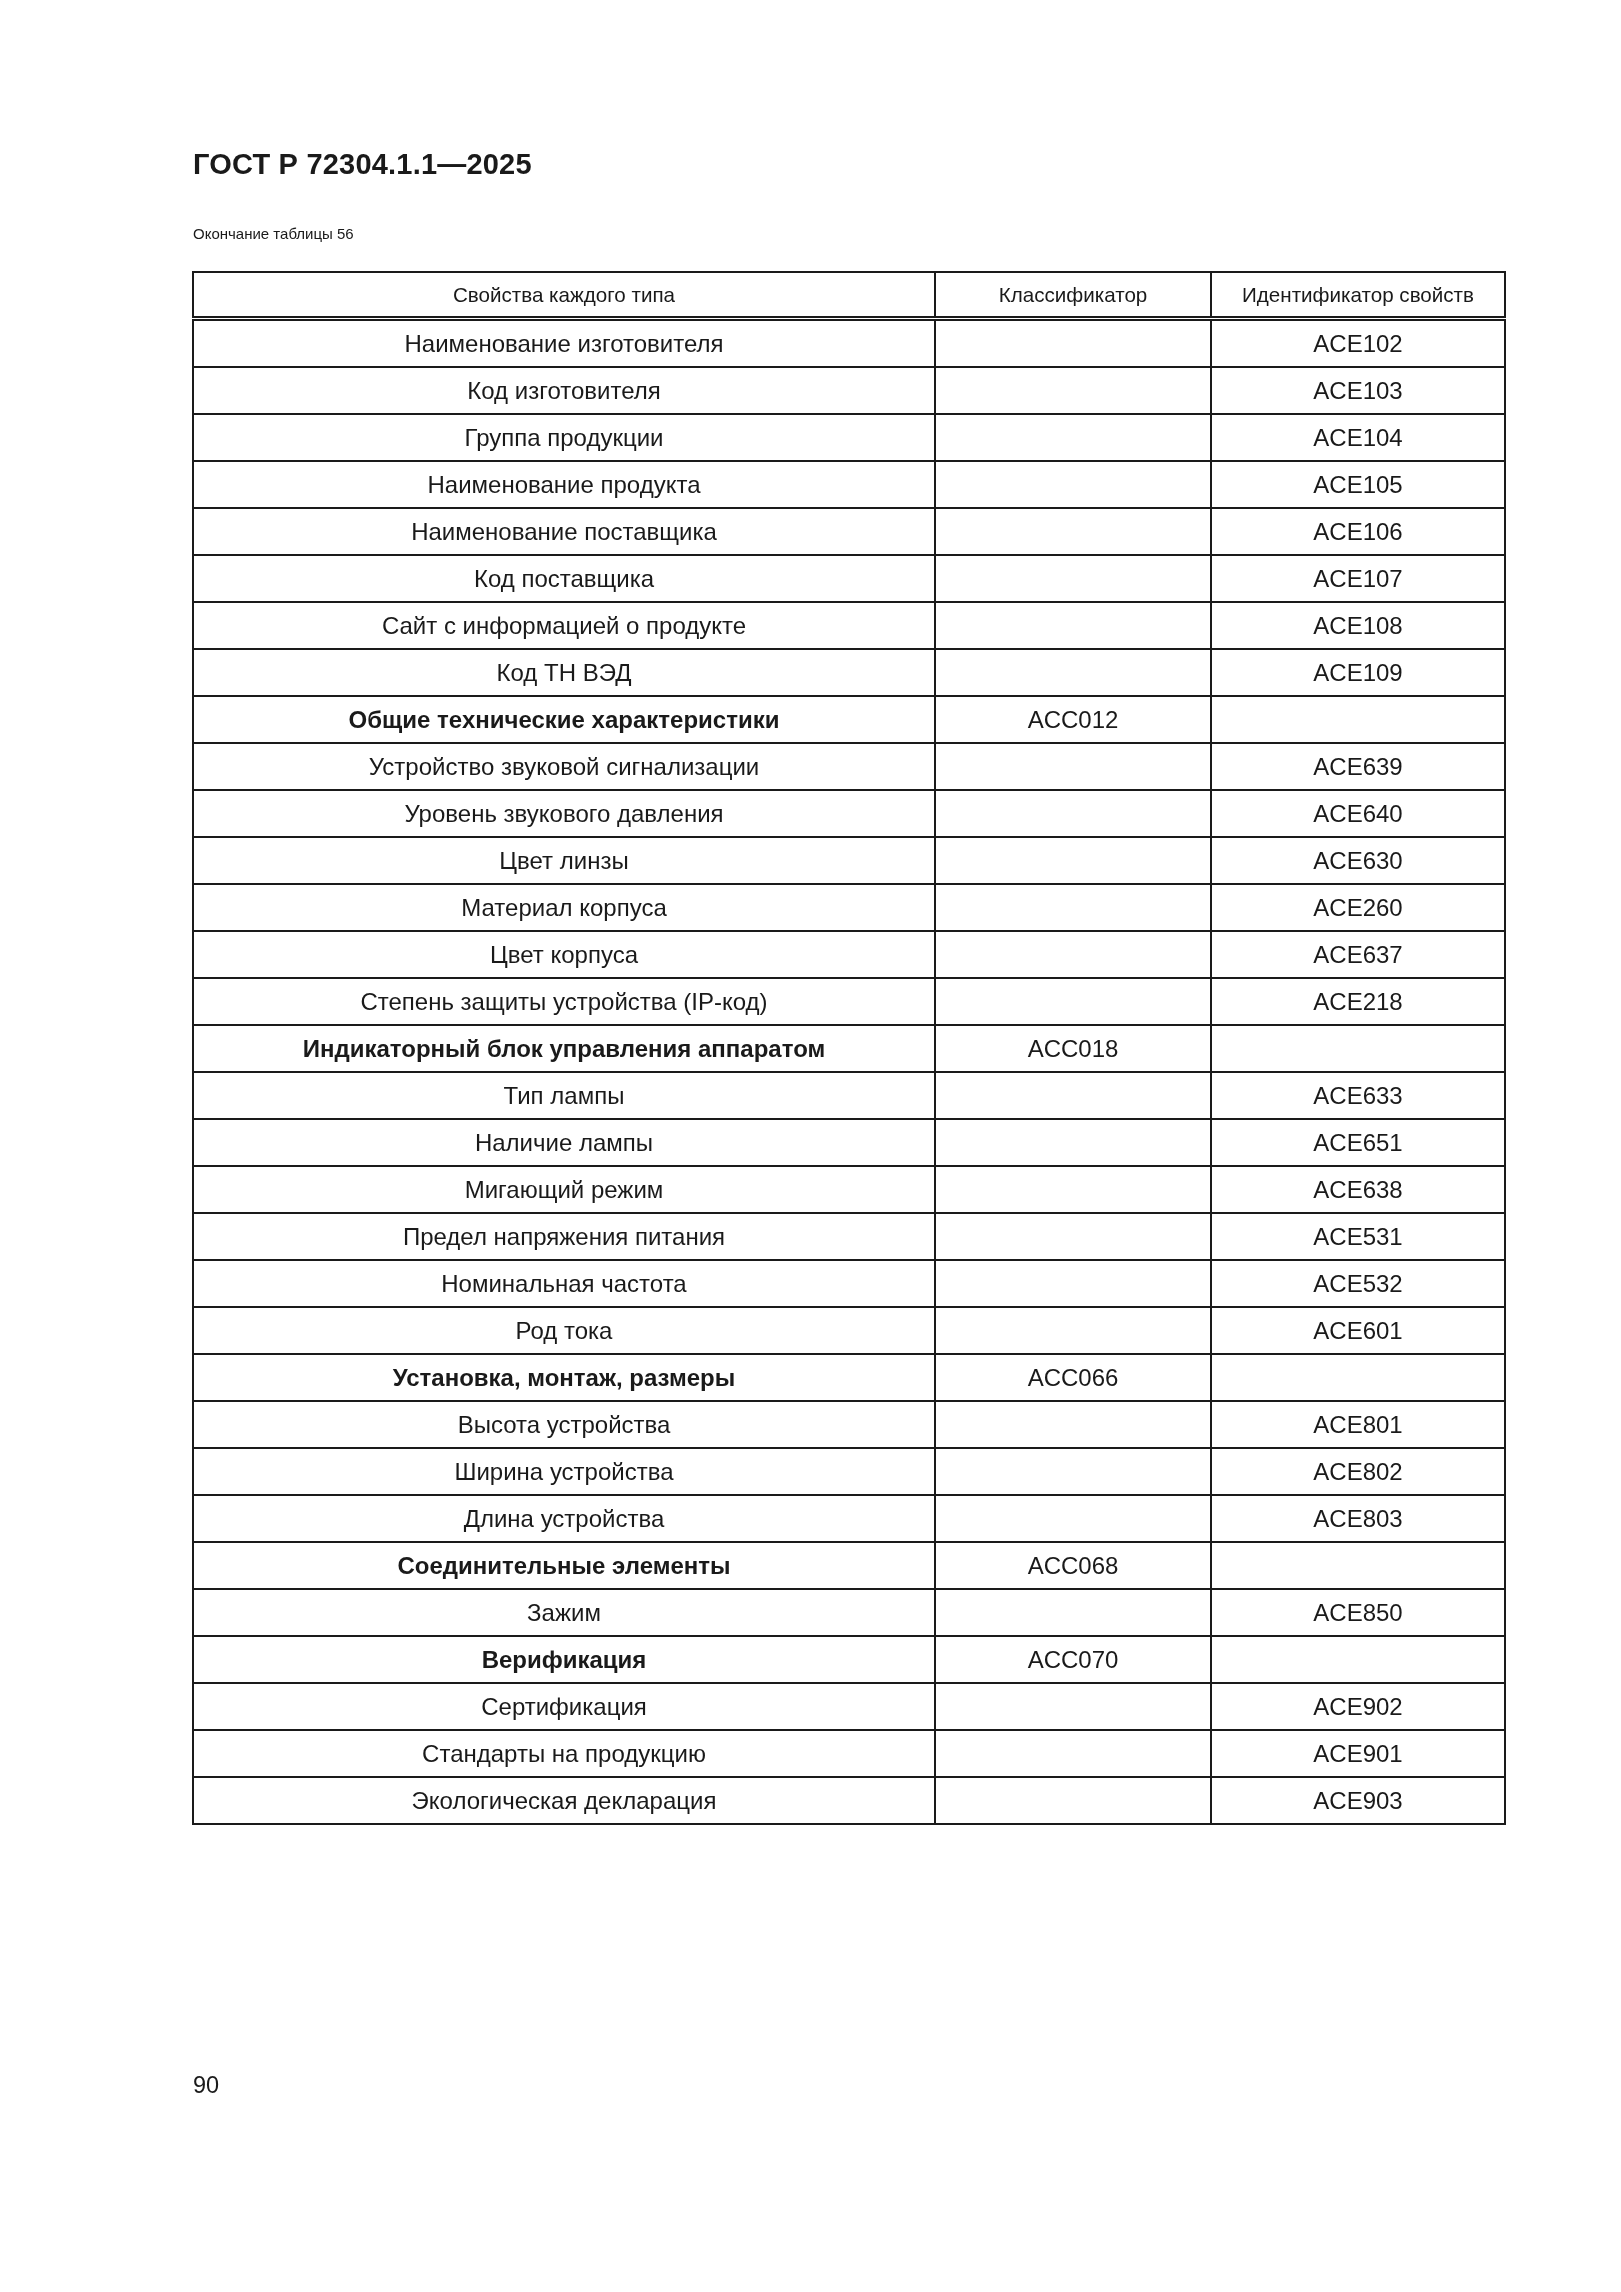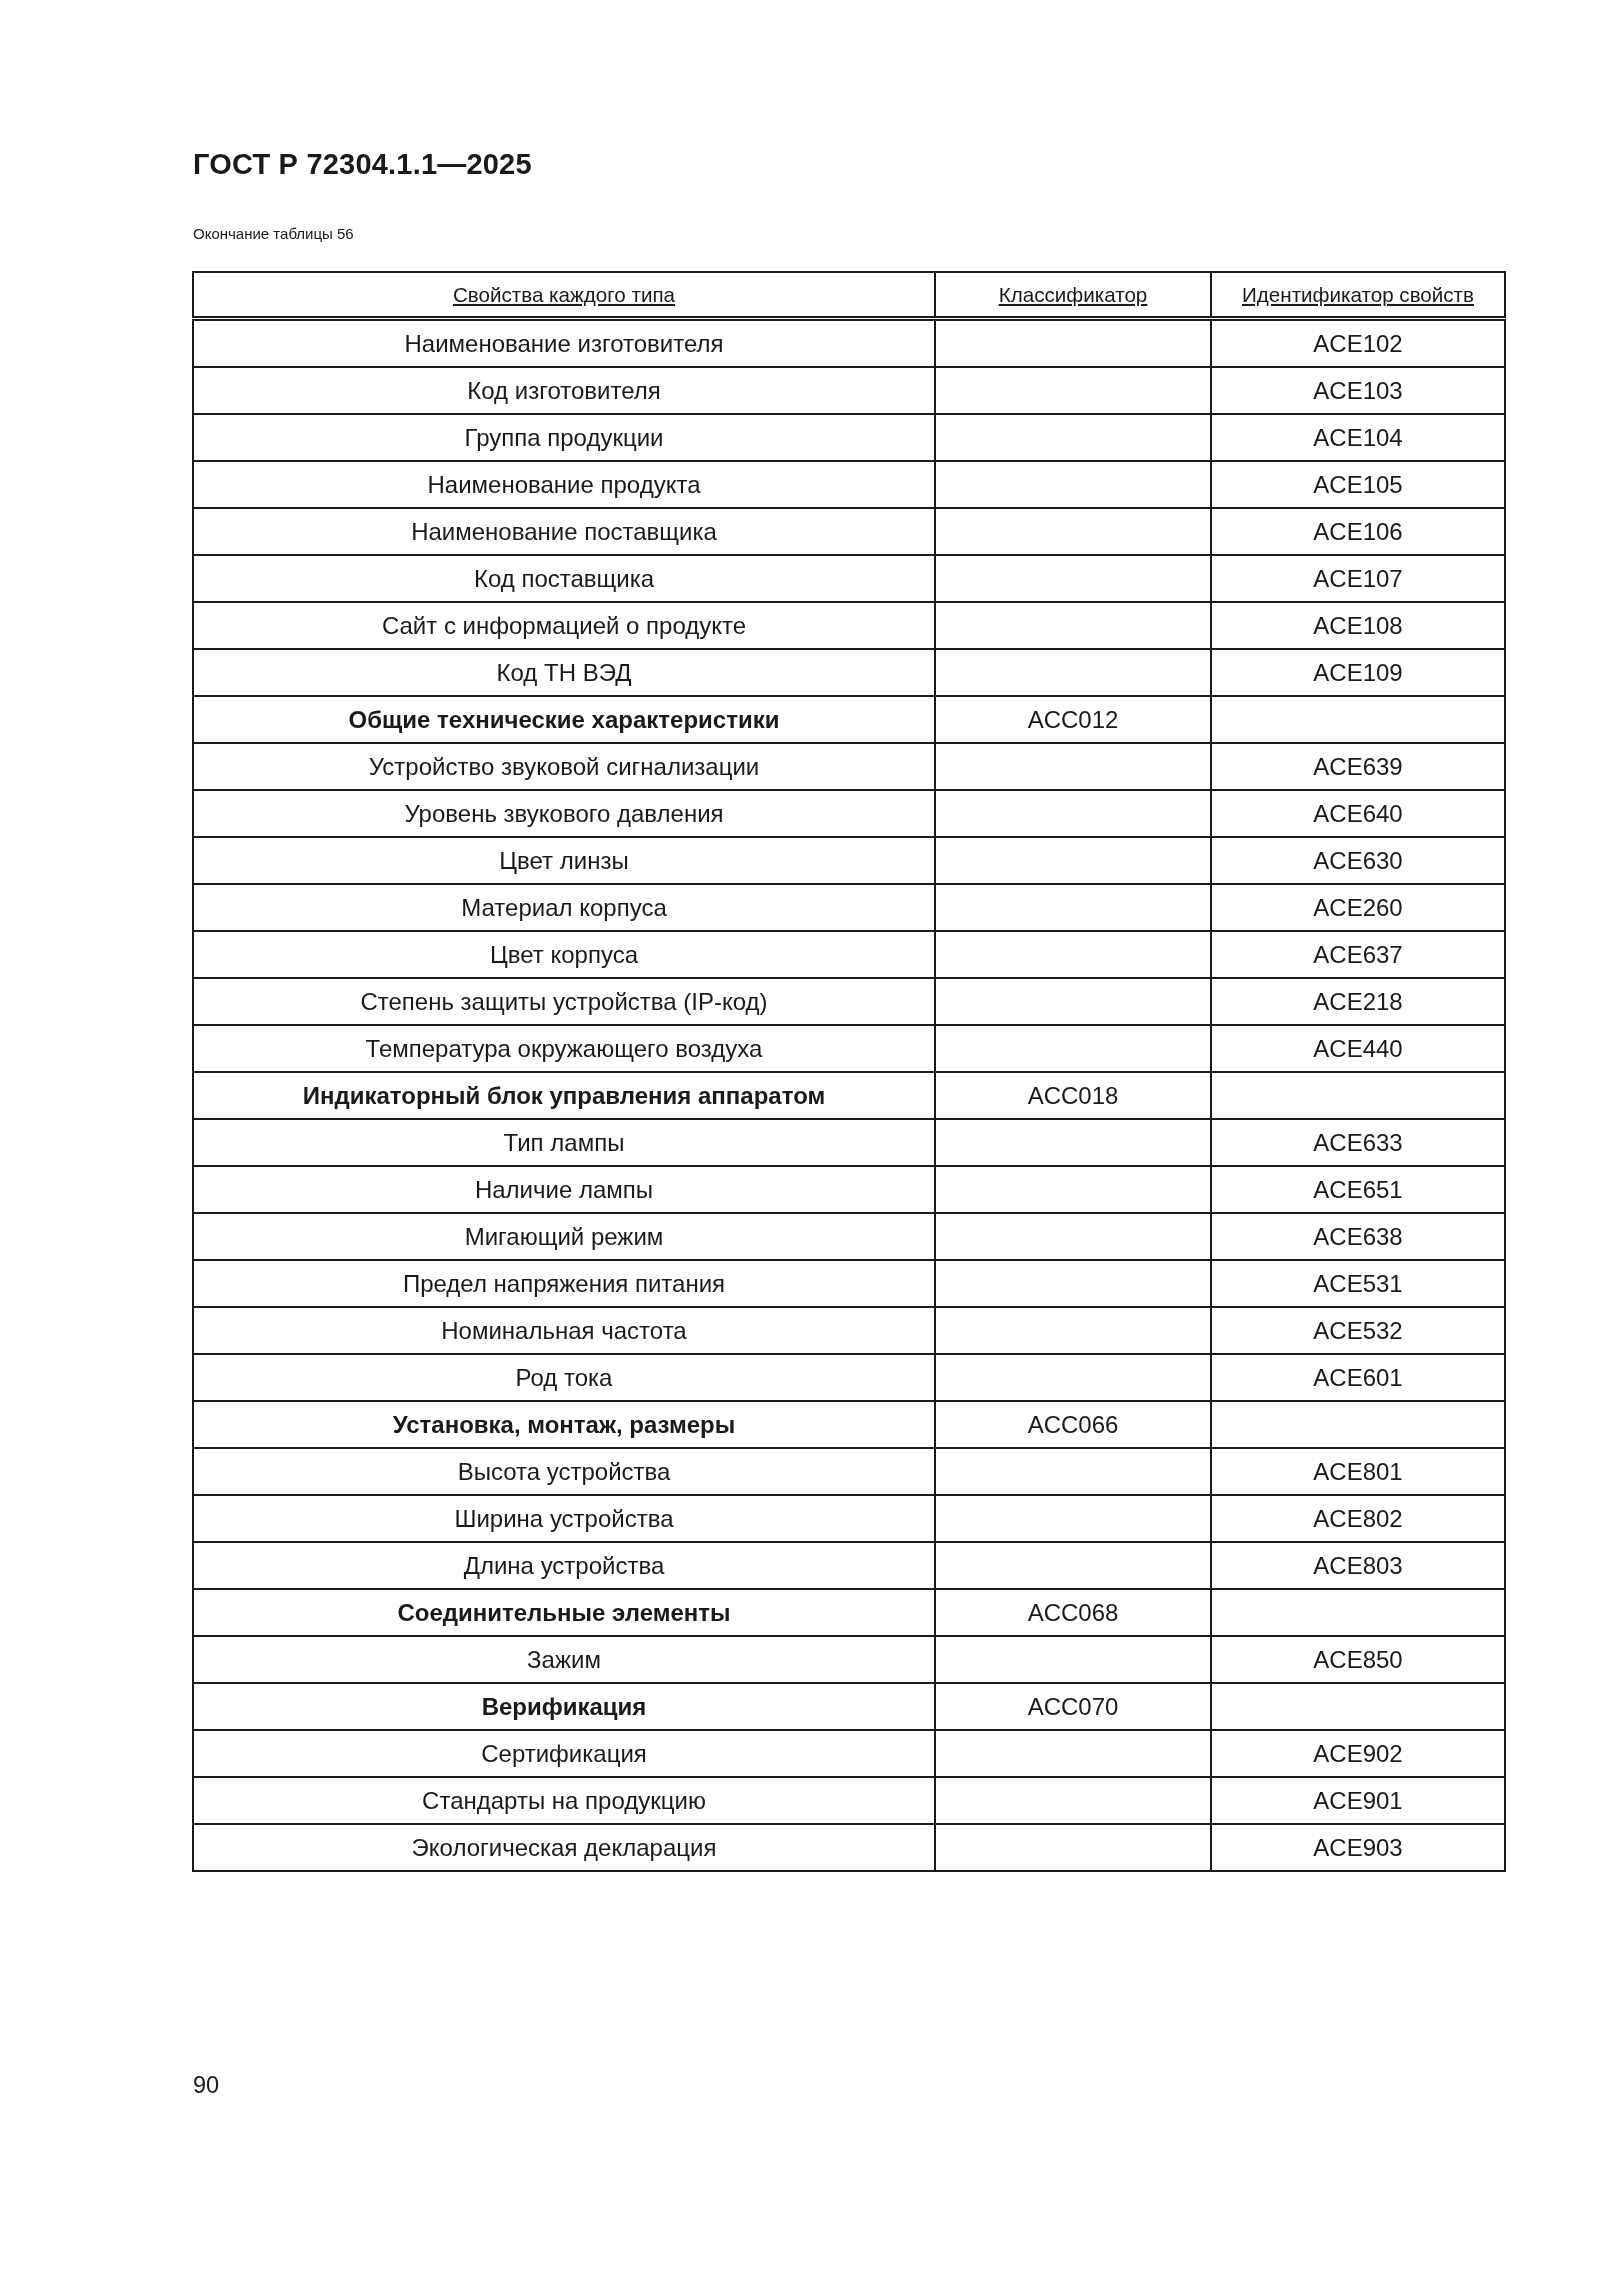--- a/index.html
+++ b/index.html
@@ -1,21 +1,21 @@
 <!DOCTYPE html>
 <html><head>
 <meta charset="utf-8">
 <style>
   html, body { margin: 0; padding: 0; background: #ffffff; }
   body { width: 1621px; height: 2293px; position: relative; font-family: "Liberation Sans", sans-serif; color: #1a1a1a; }
   .doc-title { position: absolute; left: 193px; top: 148px; font-size: 29px; font-weight: bold; letter-spacing: 0.2px; }
   .caption { position: absolute; left: 193px; top: 225px; font-size: 15px; }
   table.main { position: absolute; left: 192px; top: 271px; width: 1312px; border-collapse: collapse; table-layout: fixed; }
   table.main th, table.main td { border: 2px solid #1a1a1a; padding: 0; height: 45px; font-size: 24px; vertical-align: middle; white-space: nowrap; }
-  table.main thead th { font-weight: normal; font-size: 20.6px; text-align: center; height: 43px; border-bottom: 5.9px double #1a1a1a; text-decoration: underline; }
+  table.main thead th { font-weight: normal; font-size: 20.6px; text-align: center; height: 43px; border-bottom: 5.9px double #1a1a1a; }
   table.main col.c1 { width: 742px; }
   table.main col.c2 { width: 276px; }
   table.main col.c3 { width: 294px; }
   td.name { text-align: center; }
   td.lvl0 { padding-left: 16.7px; font-weight: bold; margin-top: 14px; }
   td.lvl1 { padding-left: 32px; font-weight: bold; }
   td.lvl2 { padding-left: 48px; }
   td.code { text-align: center; }
   tr.row td { height: 45px; }
   .page-num { position: absolute; left: 193px; top: 2072px; font-size: 23.5px; }
@@ -109,25 +109,20 @@
         <td class="name lvl2">Цвет корпуса</td>
         <td class="code"></td>
         <td class="code">ACE637</td>
       </tr>
       <tr class="row">
         <td class="name lvl2">Степень защиты устройства (IP-код)</td>
         <td class="code"></td>
         <td class="code">ACE218</td>
       </tr>
       <tr class="row">
-        <td class="name lvl2">Температура окружающего воздуха</td>
-        <td class="code"></td>
-        <td class="code">ACE440</td>
-      </tr>
-      <tr class="row">
         <td class="name lvl1">Индикаторный блок управления аппаратом</td>
         <td class="code">ACC018</td>
         <td class="code"></td>
       </tr>
       <tr class="row">
         <td class="name lvl2">Тип лампы</td>
         <td class="code"></td>
         <td class="code">ACE633</td>
       </tr>
       <tr class="row">

